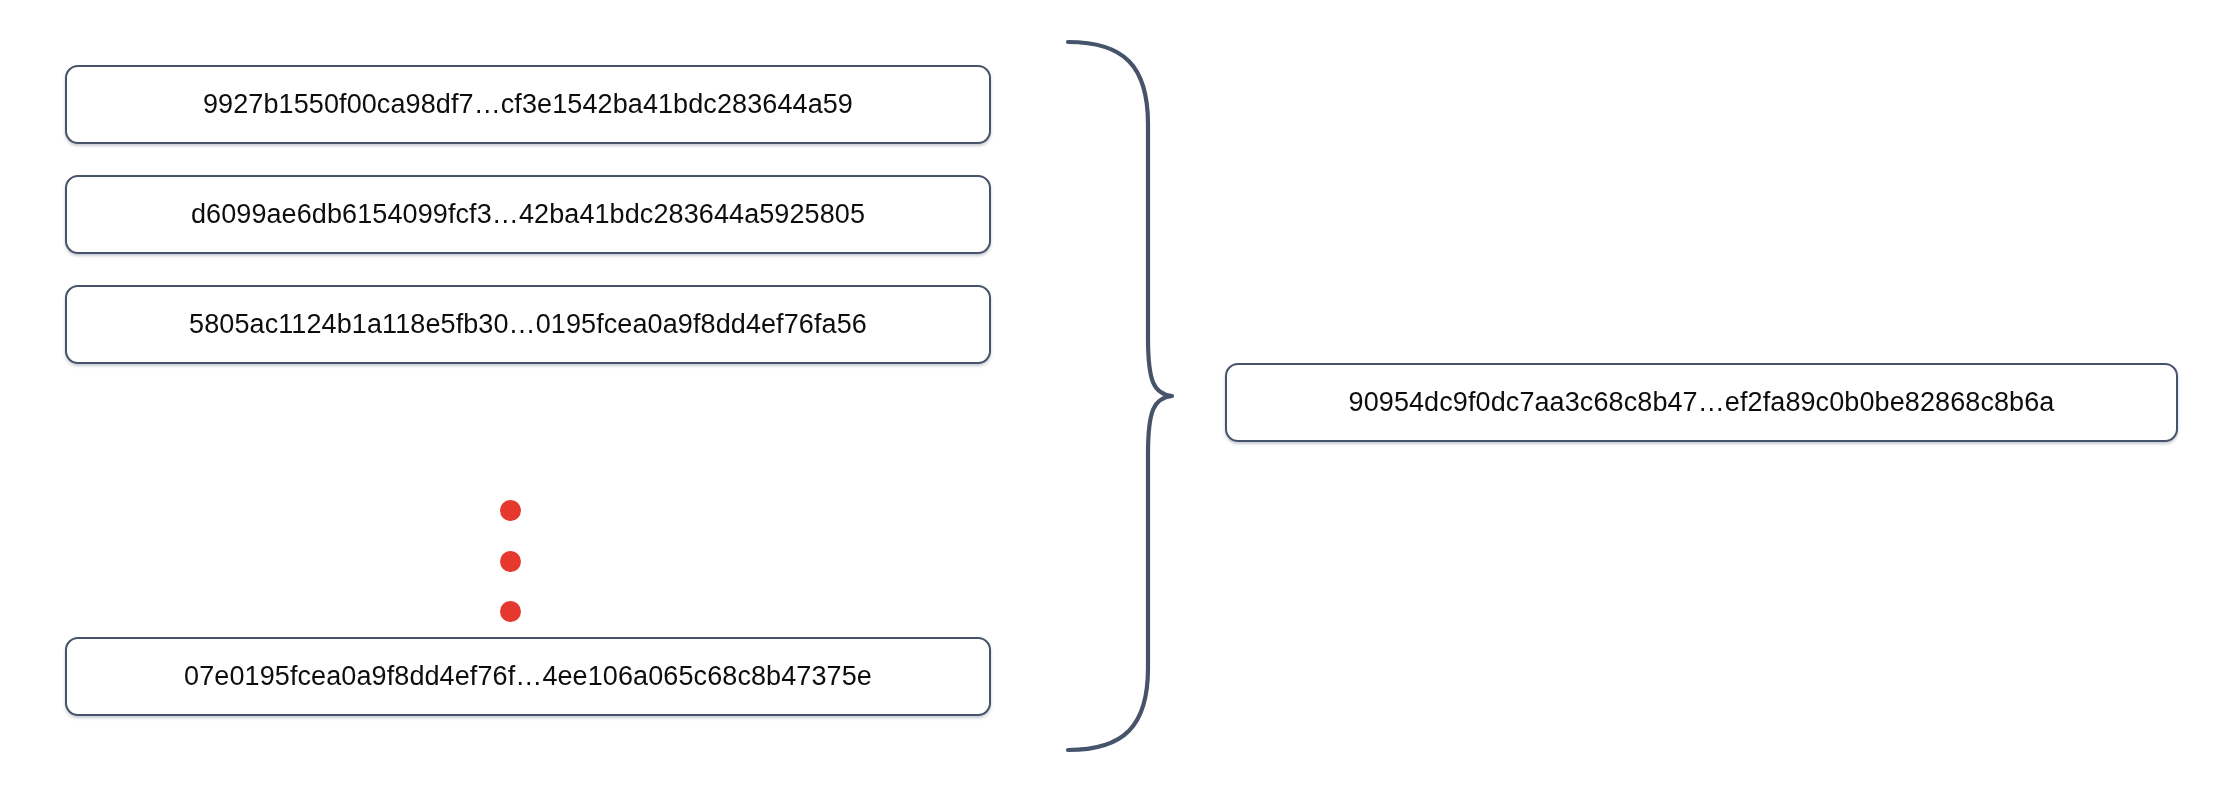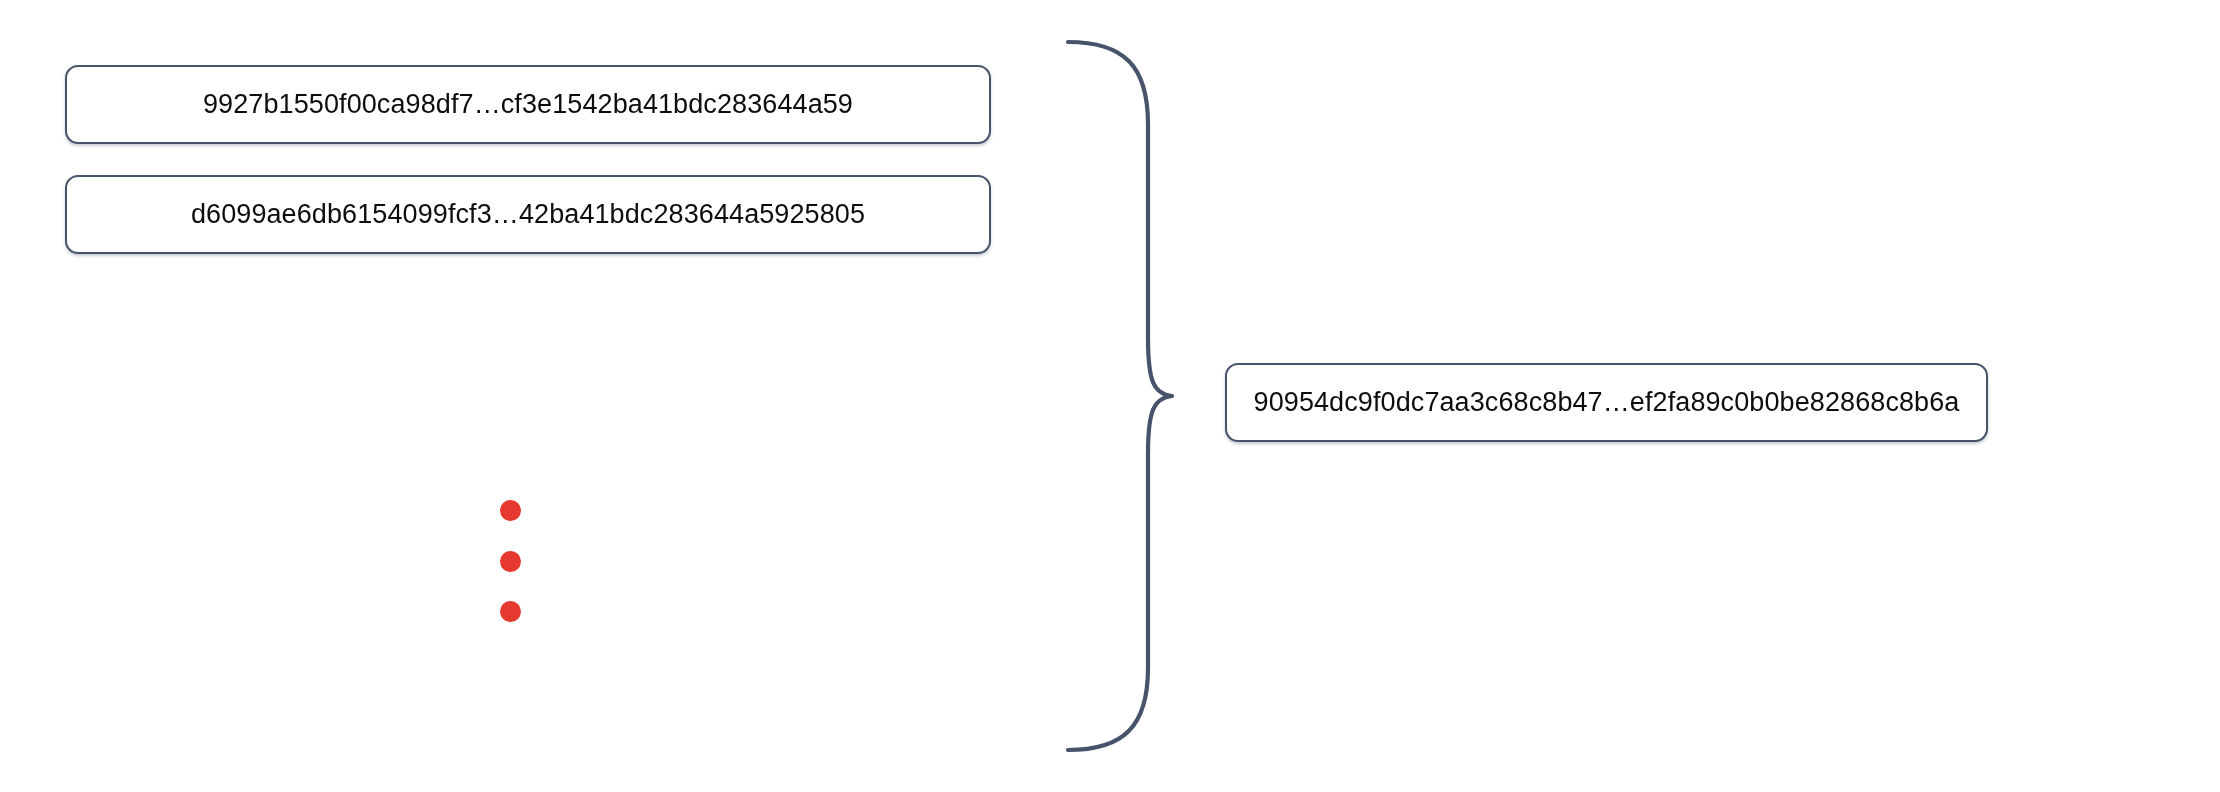--- a/index.html
+++ b/index.html
@@ -85,45 +85,51 @@
     display: block;
     width: 100%;
     height: 100%;
     overflow: visible;
   }
 
   
   #result-box {
     left: 1225px;
     top: 363px;
-    width: 763px;
+    width: 953px;
     height: 79px;
   }
 </style>
 </head>
 <body>
 
 <div id="canvas">
 
   <div class="hash-box left-box i0">
     <span class="hash-text">9927b1550f00ca98df7…cf3e1542ba41bdc283644a59</span>
   </div>
 
   <div class="hash-box left-box i1">
     <span class="hash-text">d6099ae6db6154099fcf3…42ba41bdc283644a5925805</span>
   </div>
 
+  <div class="hash-box left-box i2">
+    <span class="hash-text">5805ac1124b1a118e5fb30…0195fcea0a9f8dd4ef76fa56</span>
+  </div>
 
 
   <div id="ellipsis">
     <span class="dot"></span>
     <span class="dot"></span>
     <span class="dot"></span>
   </div>
 
+  <div class="hash-box left-box i4">
+    <span class="hash-text">07e0195fcea0a9f8dd4ef76f…4ee106a065c68c8b47375e</span>
+  </div>
 
   <div id="brace-wrap">
     <svg viewBox="0 0 150 750" preserveAspectRatio="none" aria-hidden="true">
       <path d="M 18 22
                C 74 22, 98 46, 98 104
                L 98 318
                C 98 362, 104 374, 122 376
                C 104 378, 98 390, 98 434
                L 98 648
                C 98 706, 74 730, 18 730" fill="none" stroke="#46536b" stroke-width="4.2" stroke-linecap="round" stroke-linejoin="round"></path>

